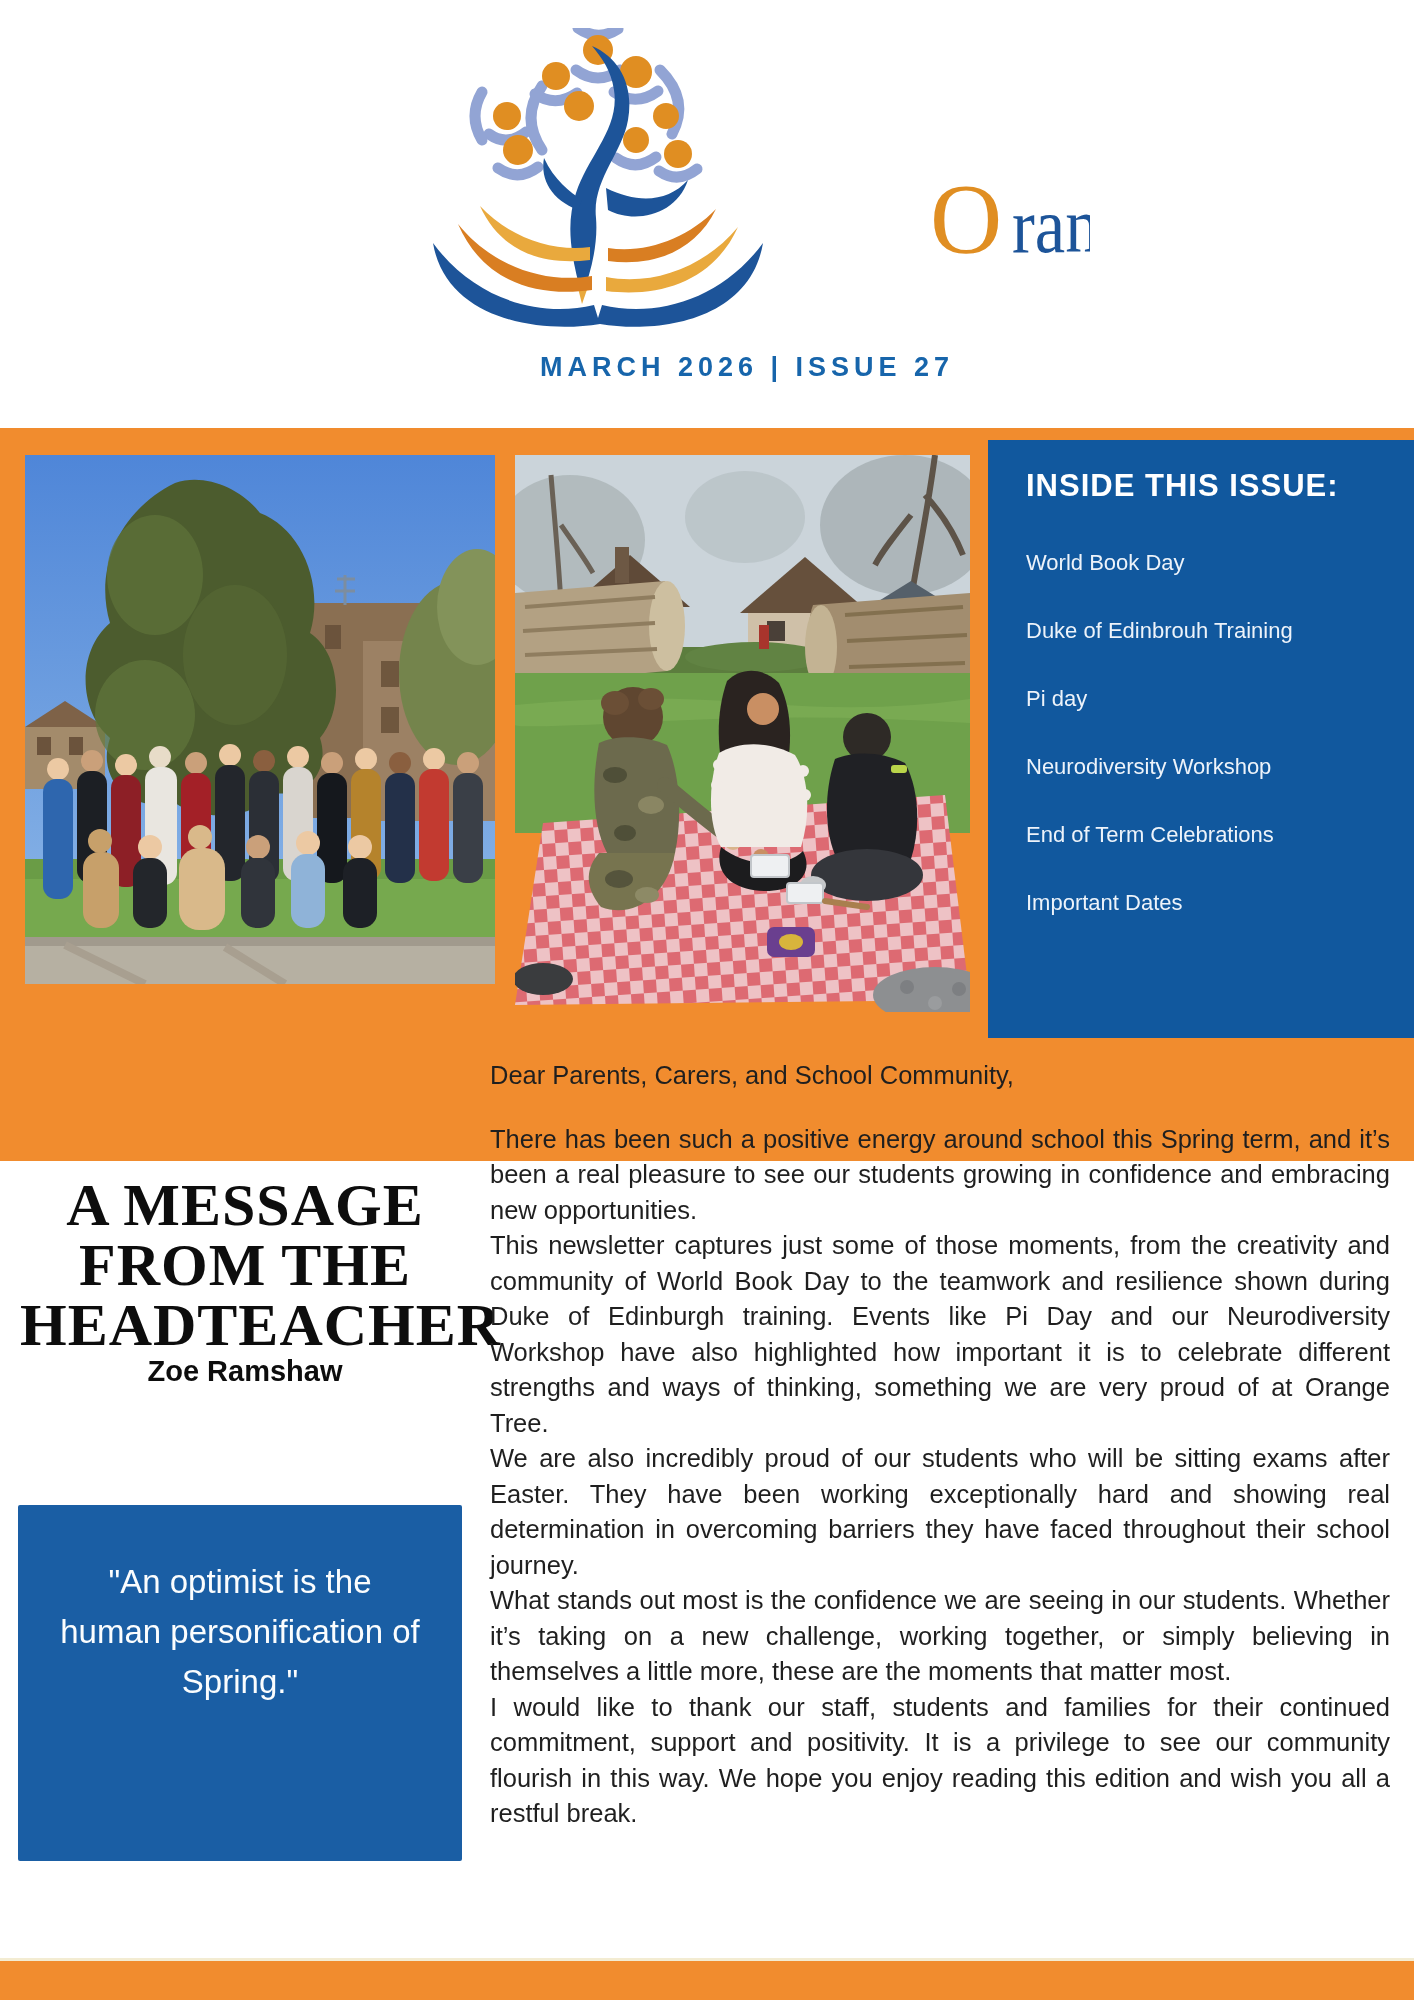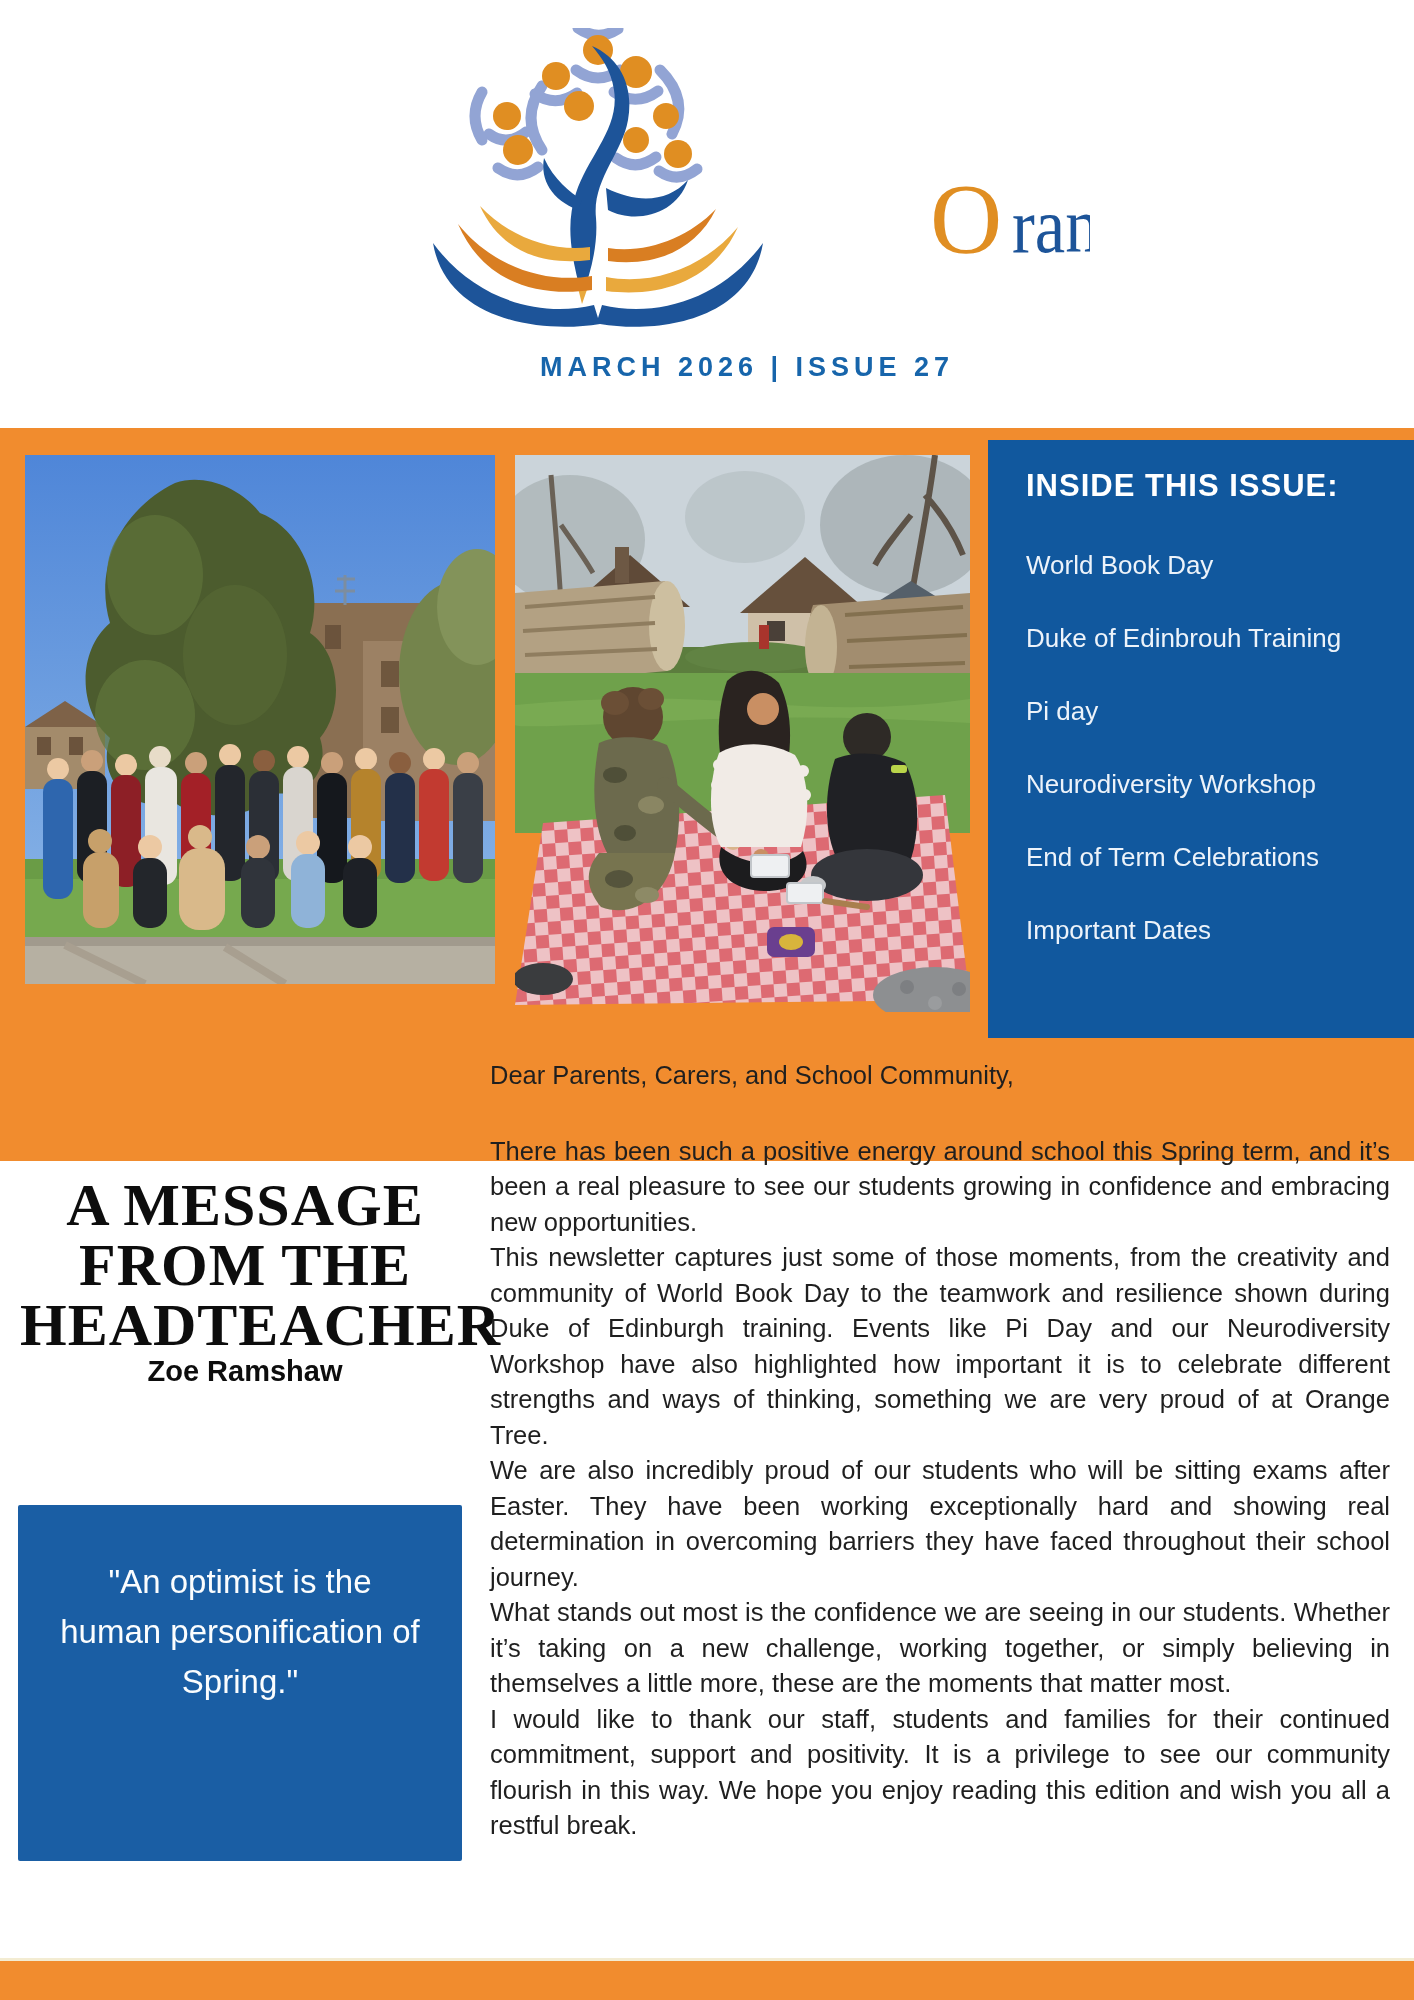--- a/index.html
+++ b/index.html
@@ -16,37 +16,37 @@
   .band{position:absolute;top:428px;left:0;width:1414px;height:733px;background:#F18C2E;}
   .photo{position:absolute;overflow:hidden;}
   .photo1{left:25px;top:27px;width:470px;height:529px;}
   .photo2{left:515px;top:27px;width:455px;height:557px;}
   .inside-panel{
     position:absolute;left:988px;top:12px;width:426px;height:598px;
     background:#11589E;color:#ffffff;box-sizing:border-box;
     padding:28px 18px 0 38px;
   }
   .inside-title{font-size:31px;font-weight:bold;letter-spacing:1px;margin:0 0 46px 0;}
-  .inside-item{font-size:26px;color:#EDF3FA;margin:0 0 42px 0;}
+  .inside-item{font-size:22px;color:#EDF3FA;margin:0 0 42px 0;}
   .msg-col{position:absolute;left:20px;top:1175px;width:450px;text-align:center;color:#0d0d0d;}
   .msg-heading{
     font-family:"Liberation Serif", serif;font-weight:bold;
     font-size:60px;line-height:60px;letter-spacing:1px;
   }
   .msg-author{font-size:29px;font-weight:bold;}
   .quote-box{
     position:absolute;left:18px;top:1505px;width:444px;height:356px;
     background:#1A5EA4;color:#FBFDFE;text-align:center;box-sizing:border-box;
     padding:52px 38px 0 38px;border-radius:2px;
   }
   .quote-text{font-size:33px;line-height:50px;font-weight:normal;}
   .quote-author{margin-top:48px;font-size:33px;}
   .letter-col{position:absolute;left:490px;top:1058px;width:900px;color:#1F1F1F;}
   .letter-col p{margin:0;font-size:25.5px;line-height:35.5px;text-align:justify;}
-  .letter-col p.salutation{text-align:left;margin-bottom:40px;}
+  .letter-col p.salutation{text-align:left;margin-bottom:28px;}
   .bottom-strip{
     position:absolute;left:0;top:1958px;width:1414px;height:42px;
     background:#F18C2E;border-top:3px solid #F3ECD2;box-sizing:border-box;
   }
 </style>
 </head>
 <body>
 
 <div class="page">
 

